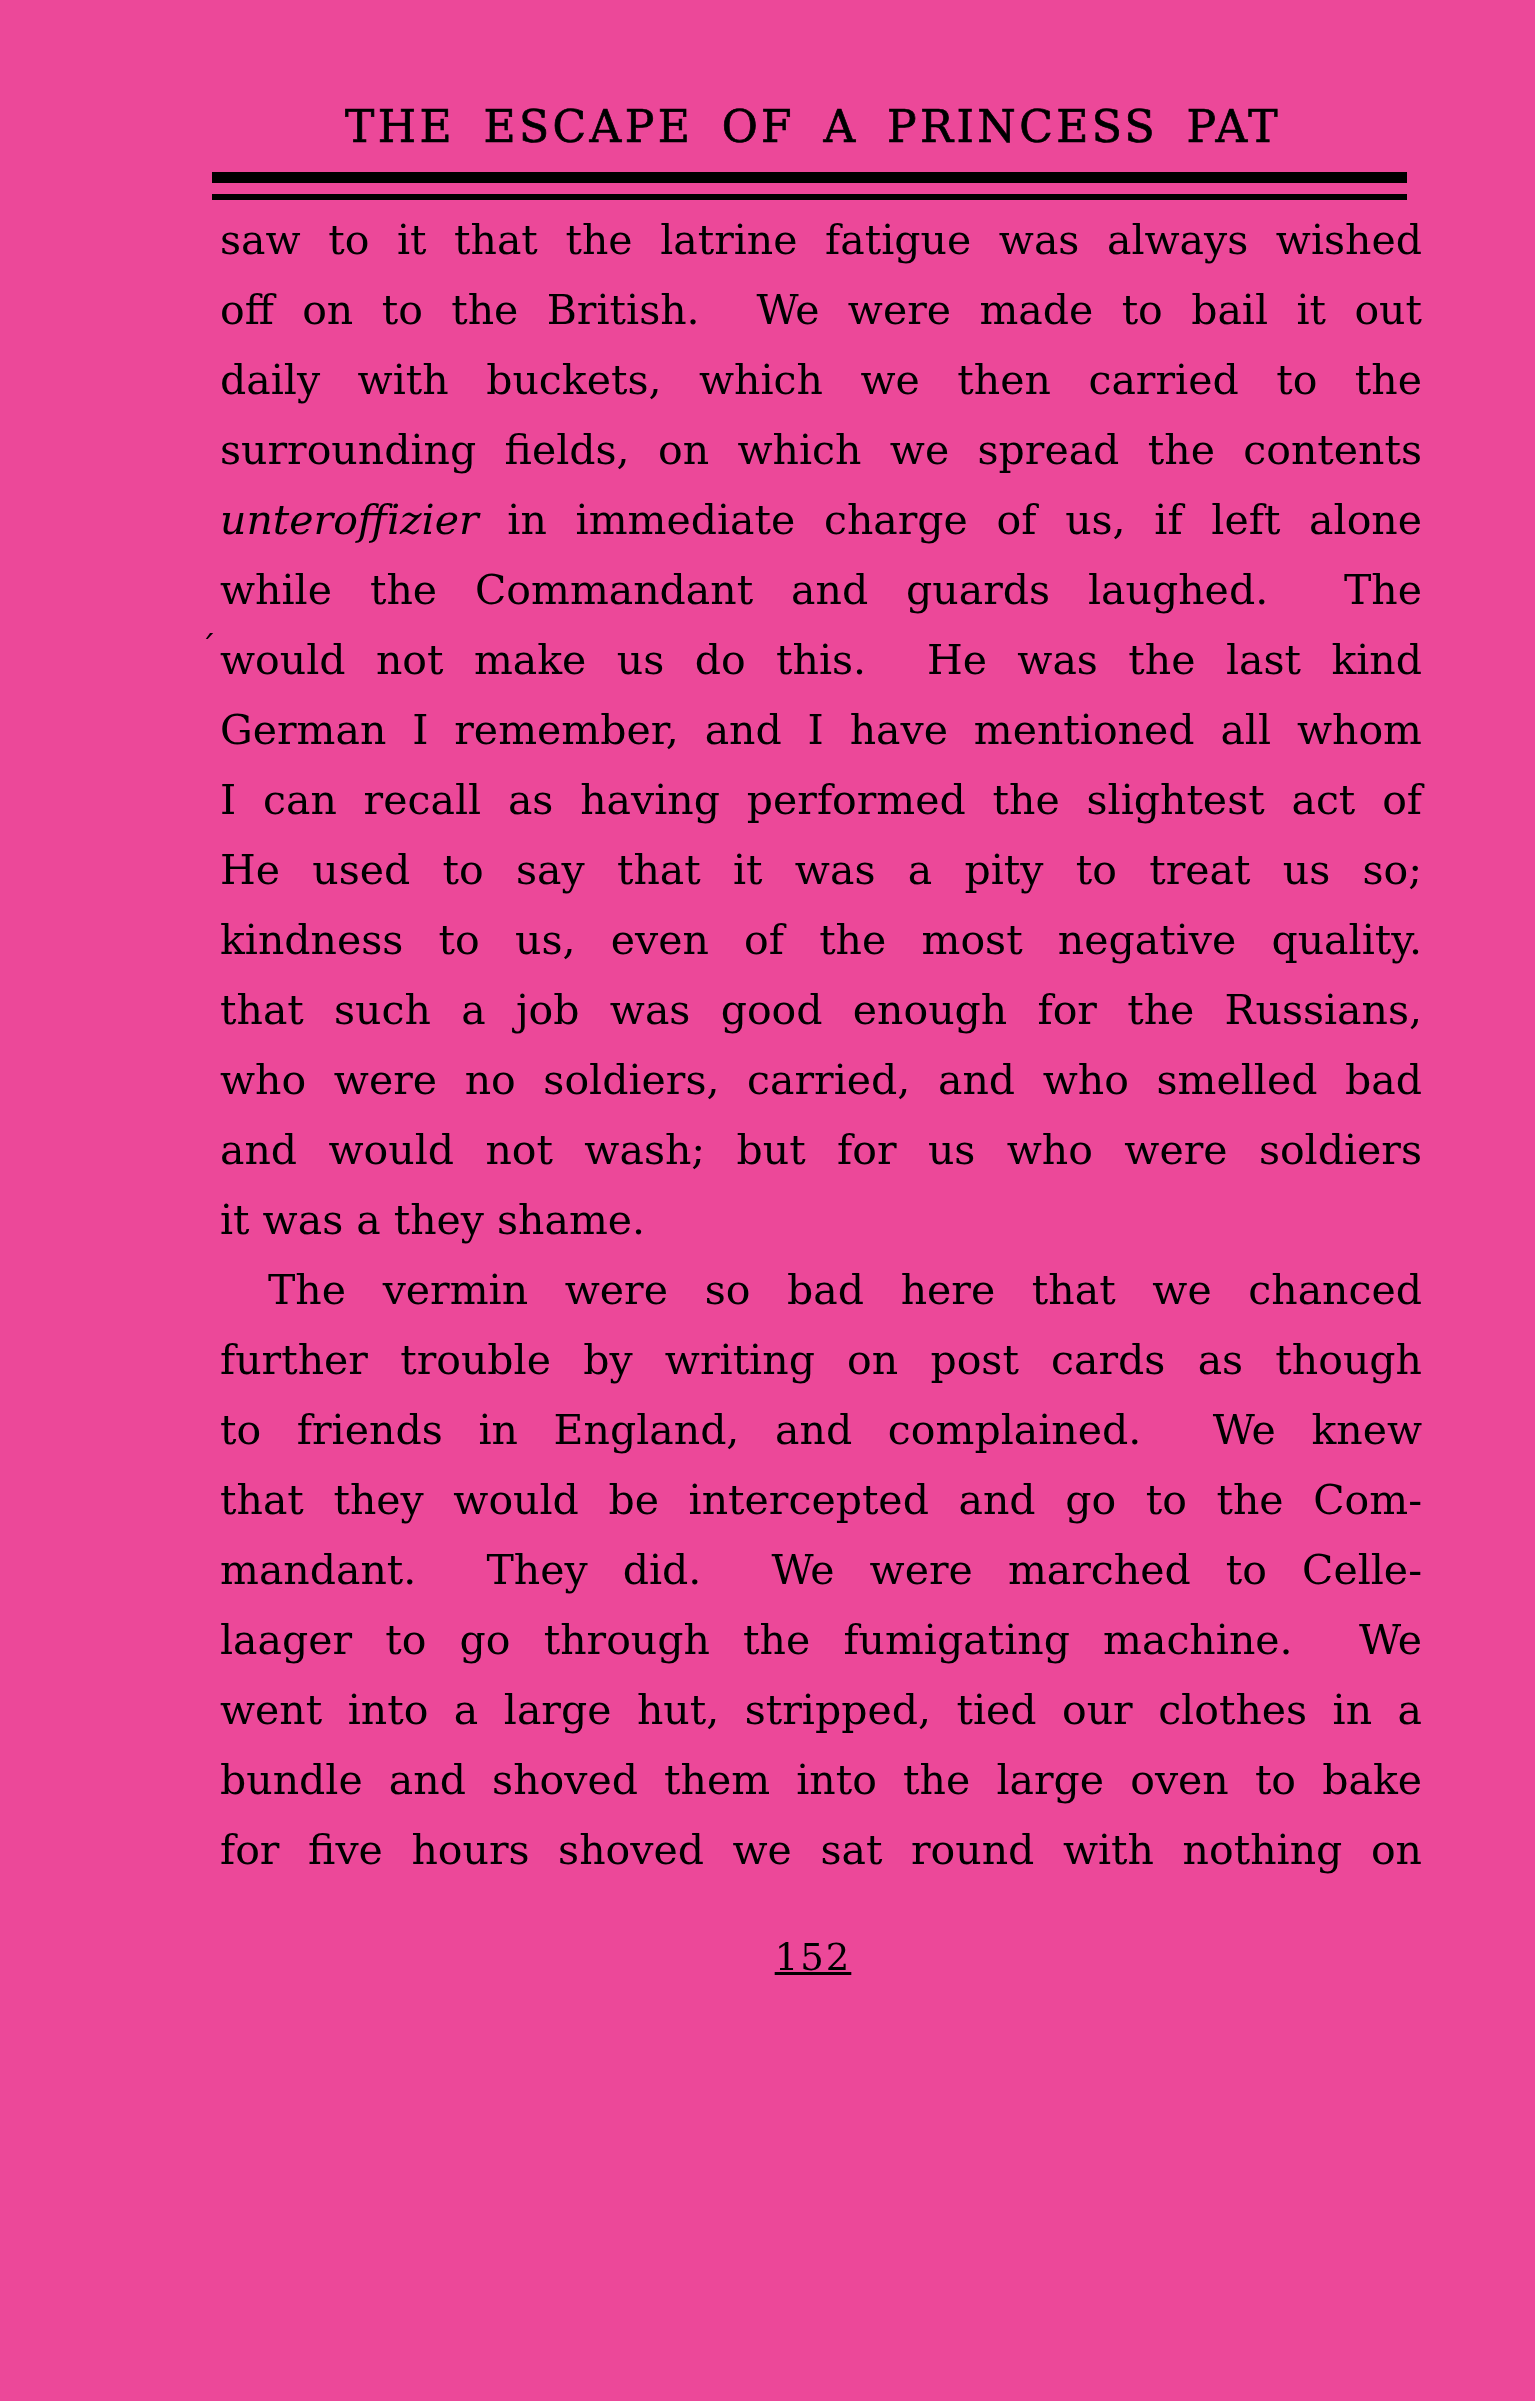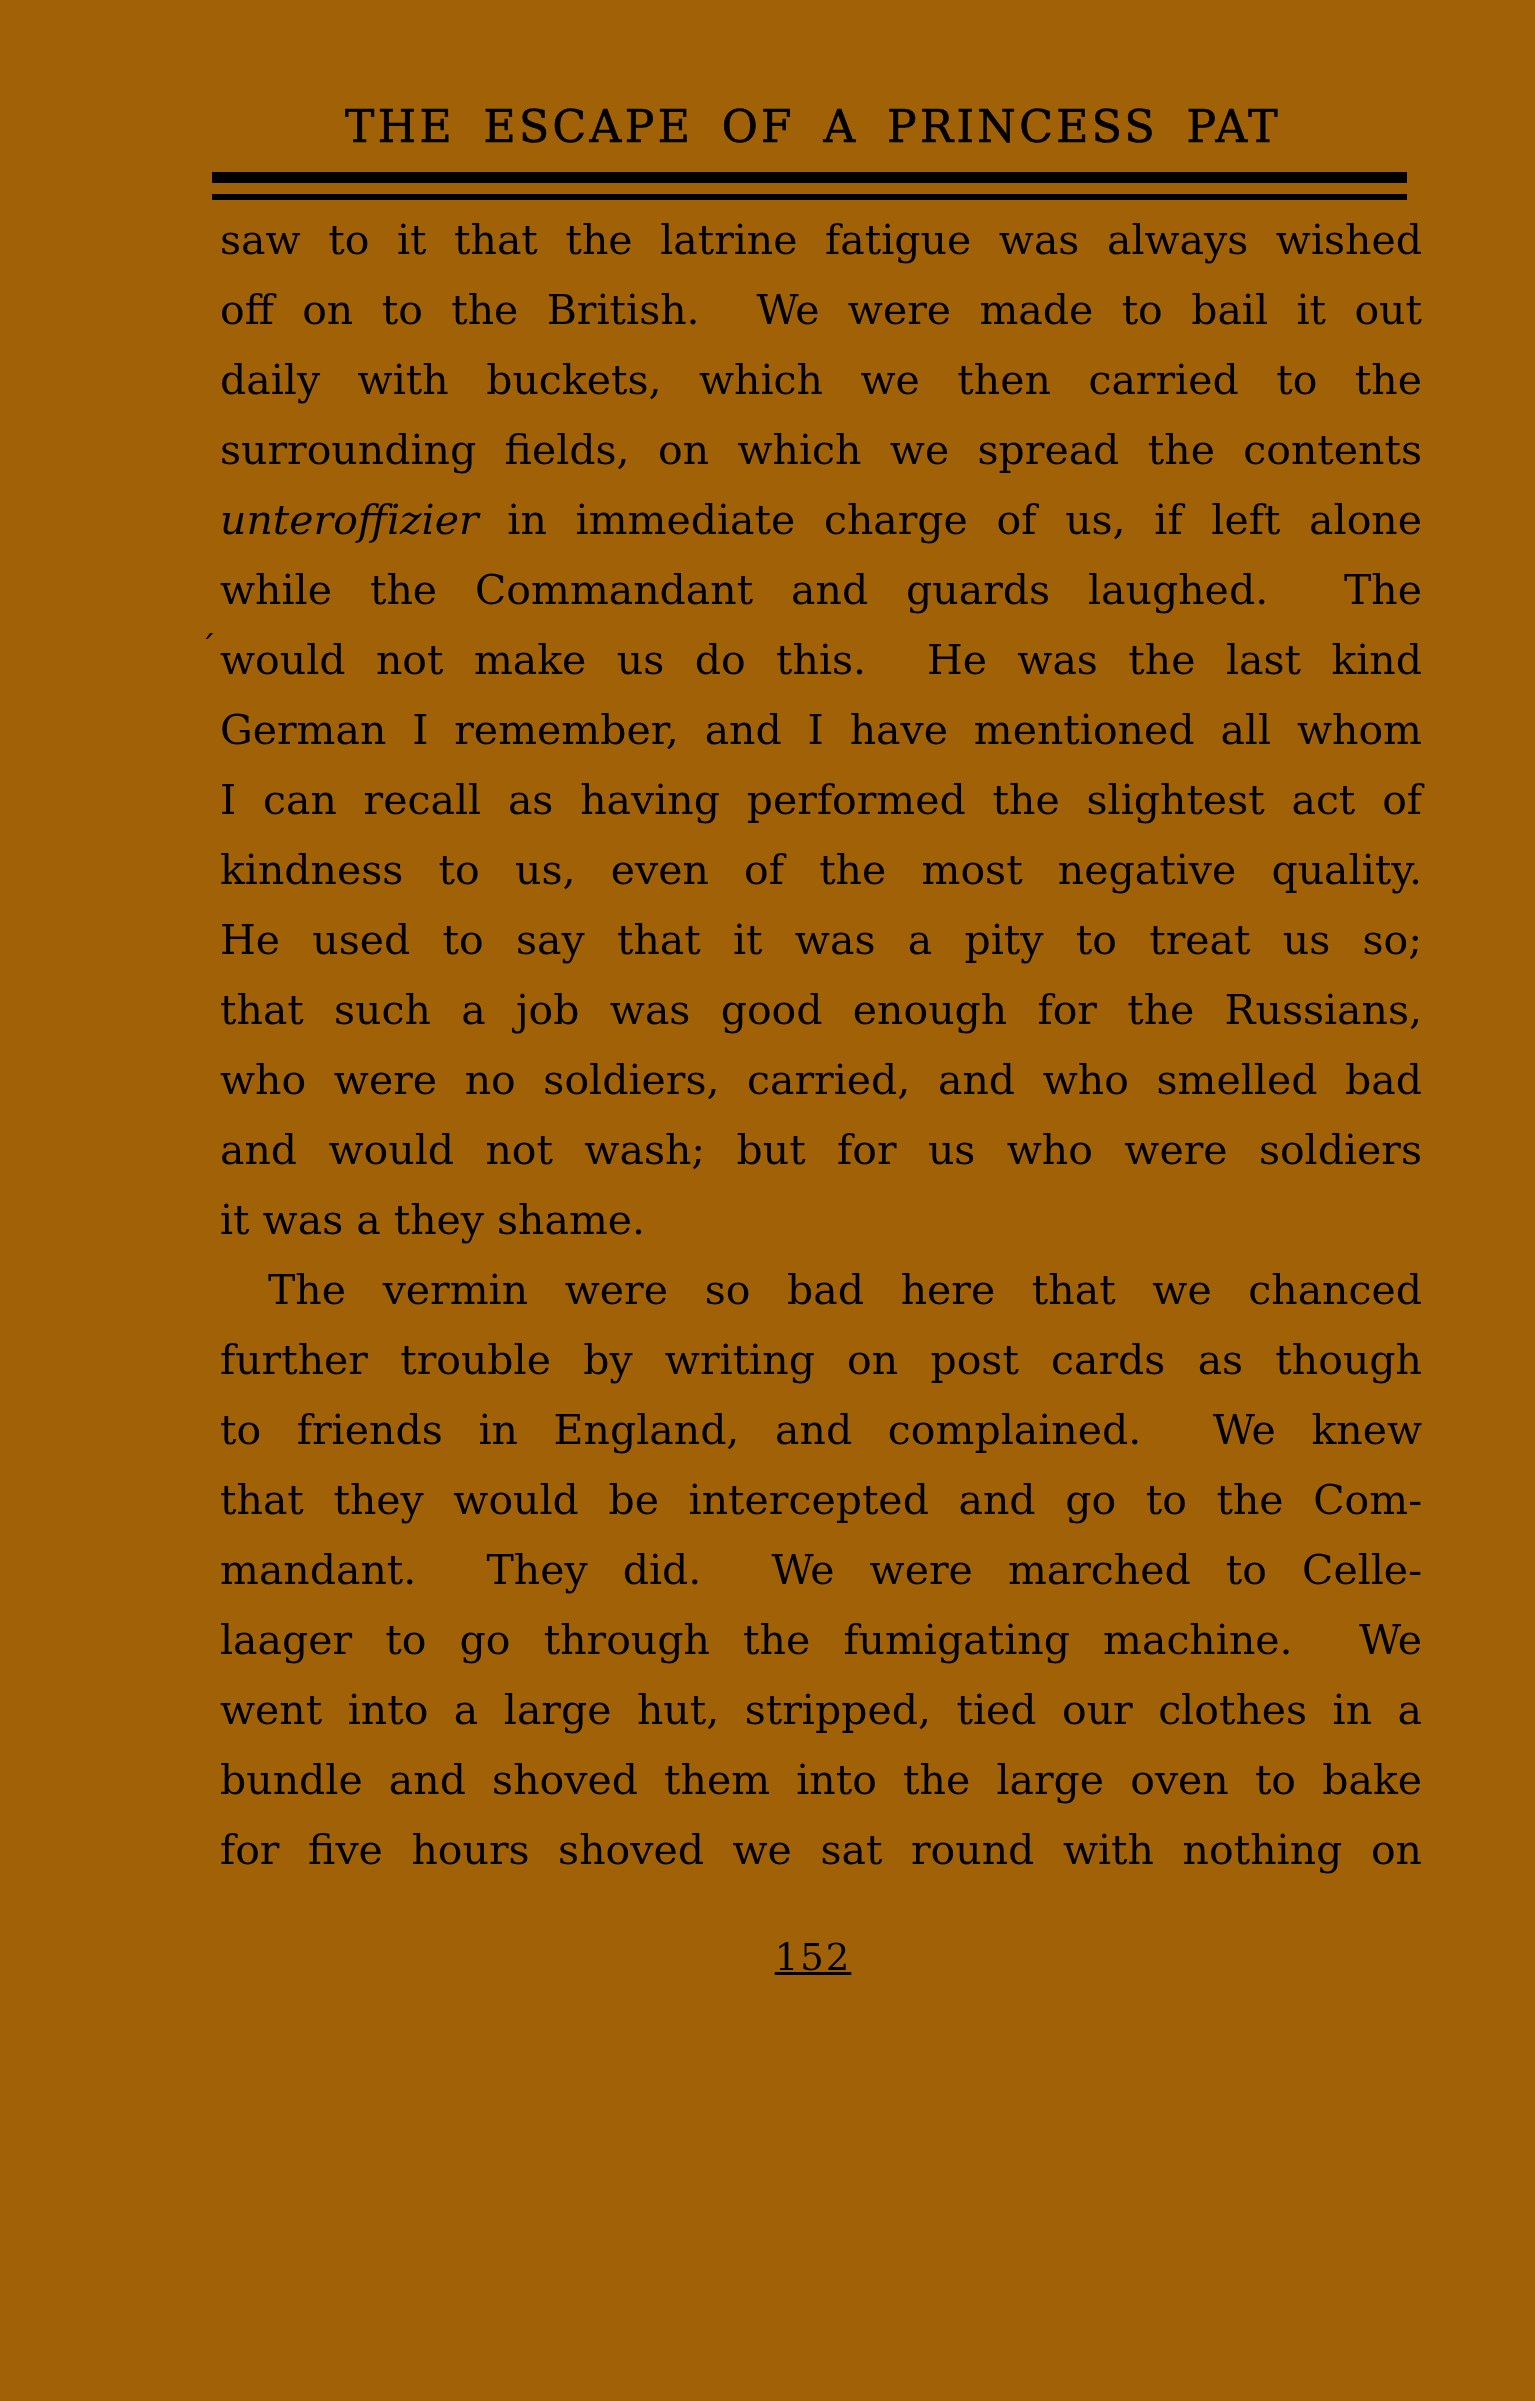--- a/index.html
+++ b/index.html
@@ -1,20 +1,20 @@
 <!DOCTYPE html>
 <html style="font-size:11px"><head>
 <meta charset="utf-8">
 <style>
   html, body { margin: 0; padding: 0; background: #ffffff; }
   .page {
     position: relative;
     width: 1535px;
     height: 2401px;
-    background: #a16207;
+    background: #ec4899;
     color: #000000;
     font-family: "DejaVu Serif", "Liberation Serif", serif;
     overflow: hidden;
   }
   .header-title {
     position: absolute;
     left: 212px;
     width: 1202px;
     top: 100px;
     text-align: center;
@@ -89,22 +89,22 @@
   <div class="text-block">
       <div class="line"><span>saw to it that the latrine fatigue was always wished</span></div>
       <div class="line"><span>off on to the British.&nbsp; We were made to bail it out</span></div>
       <div class="line"><span>daily with buckets, which we then carried to the</span></div>
       <div class="line"><span>surrounding fields, on which we spread the contents</span></div>
       <div class="line"><span class="italic">unteroffizier</span><span> in immediate charge of us, if left alone</span></div>
       <div class="line"><span>while the Commandant and guards laughed.&nbsp; The</span></div>
       <div class="line"><span class="stray-mark">´</span><span>would not make us do this.&nbsp; He was the last kind</span></div>
       <div class="line"><span>German I remember, and I have mentioned all whom</span></div>
       <div class="line"><span>I can recall as having performed the slightest act of</span></div>
+      <div class="line"><span>He used to say that it was a pity to treat us so;</span></div>
       <div class="line"><span>kindness to us, even of the most negative quality.</span></div>
-      <div class="line"><span>He used to say that it was a pity to treat us so;</span></div>
       <div class="line"><span>that such a job was good enough for the Russians,</span></div>
       <div class="line"><span>who were no soldiers, carried, and who smelled bad</span></div>
       <div class="line"><span>and would not wash; but for us who were soldiers</span></div>
       <div class="line flush"><span>it was a they shame.</span></div>
       <div class="line indent"><span>The vermin were so bad here that we chanced</span></div>
       <div class="line"><span>further trouble by writing on post cards as though</span></div>
       <div class="line"><span>to friends in England, and complained.&nbsp; We knew</span></div>
       <div class="line"><span>that they would be intercepted and go to the Com-</span></div>
       <div class="line"><span>mandant.&nbsp; They did.&nbsp; We were marched to Celle-</span></div>
       <div class="line"><span>laager to go through the fumigating machine.&nbsp; We</span></div>

